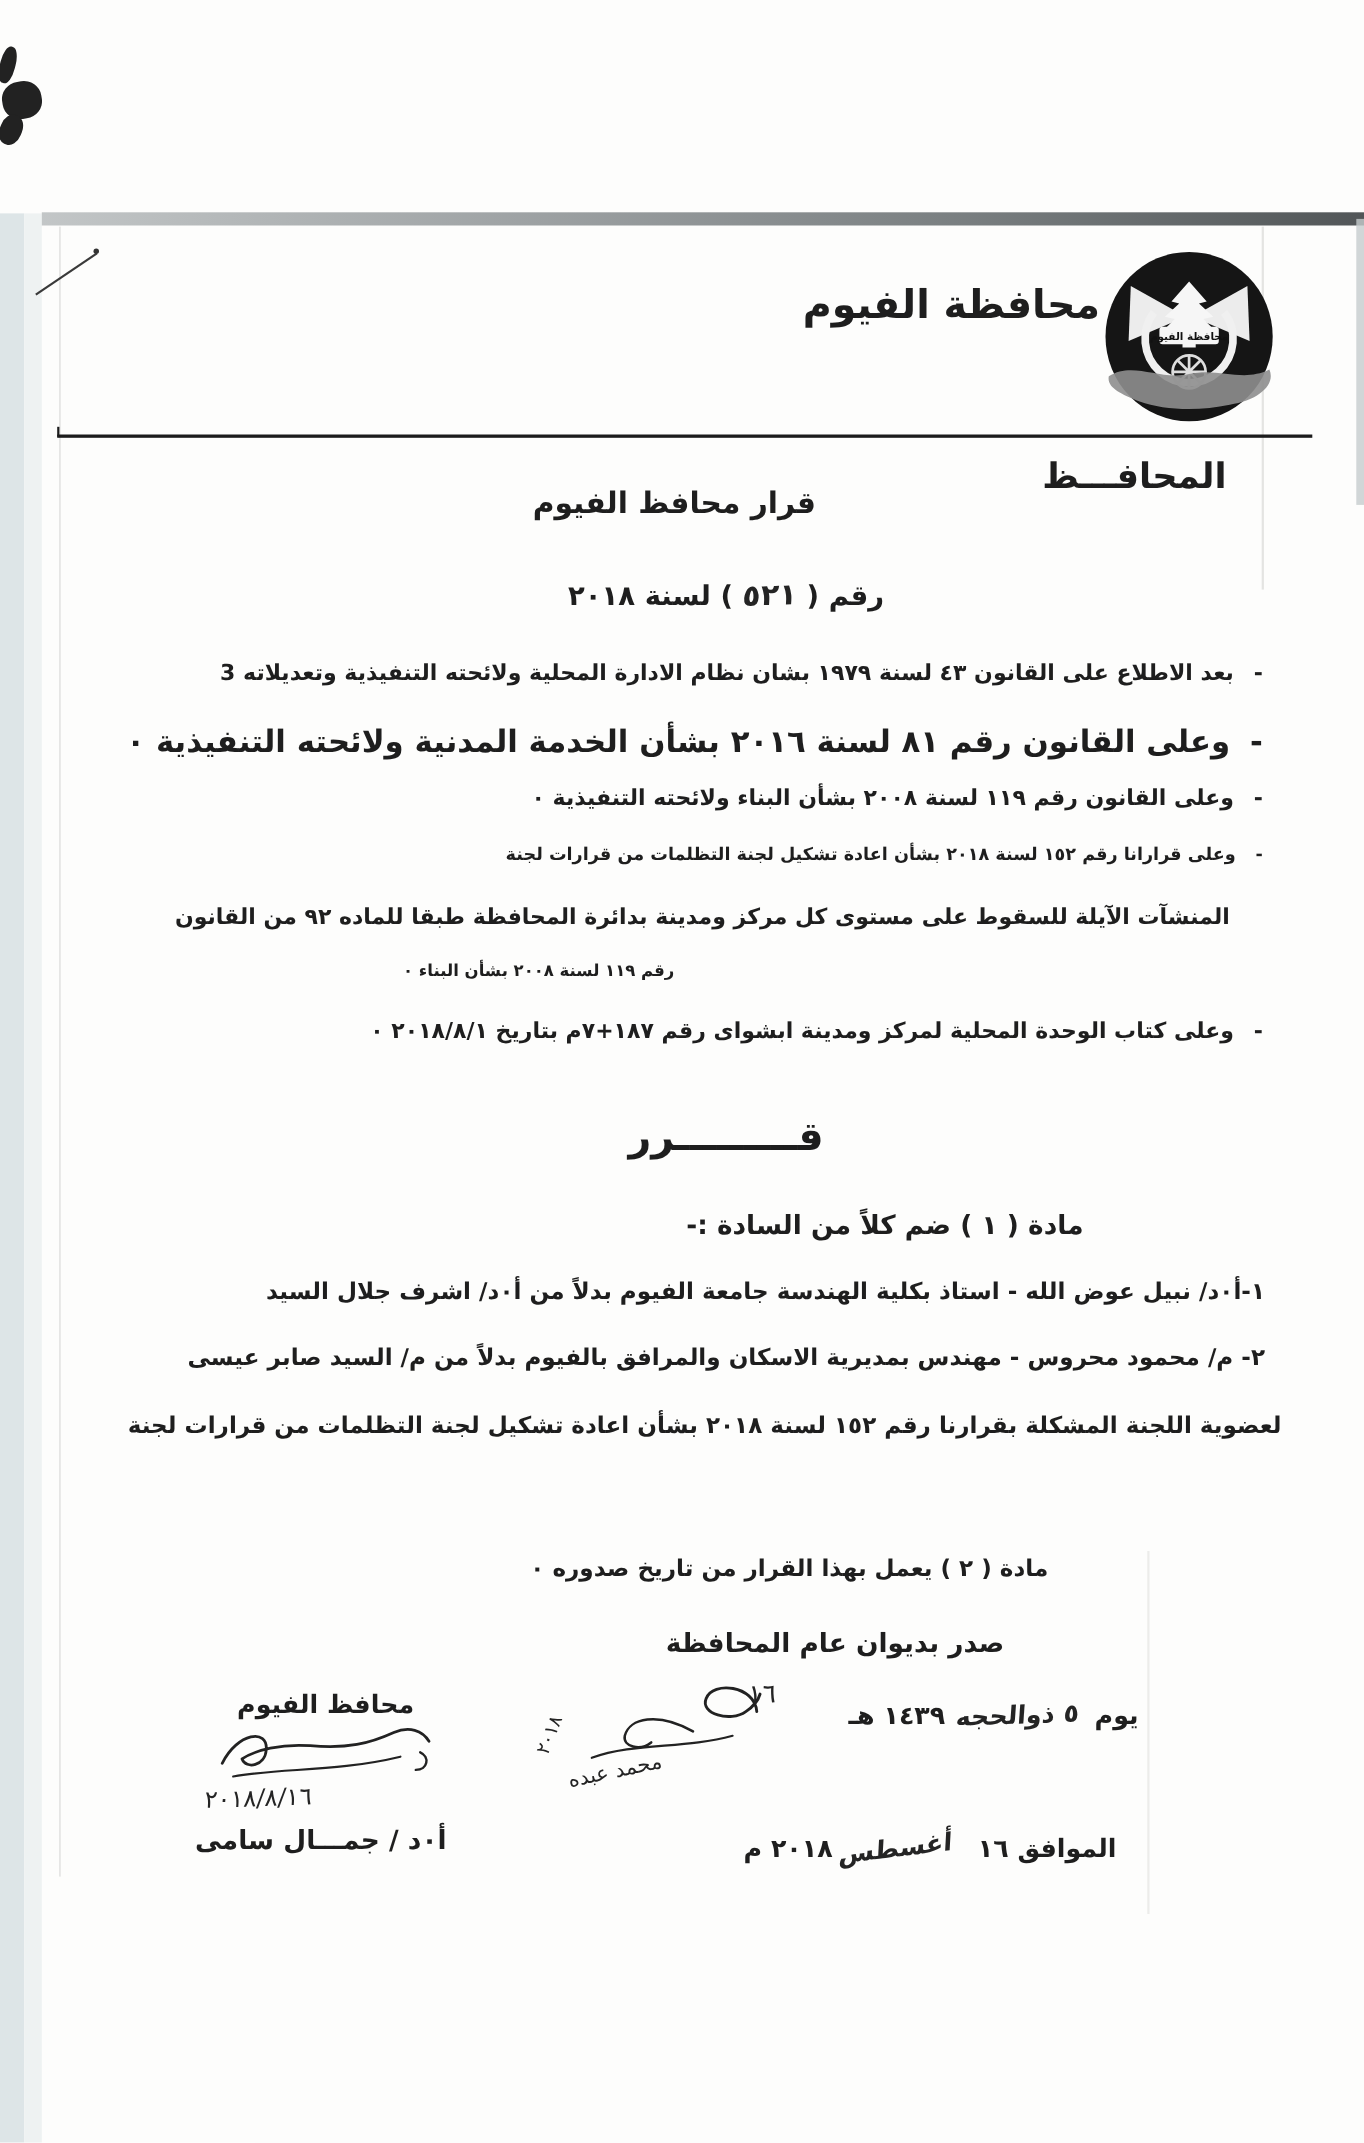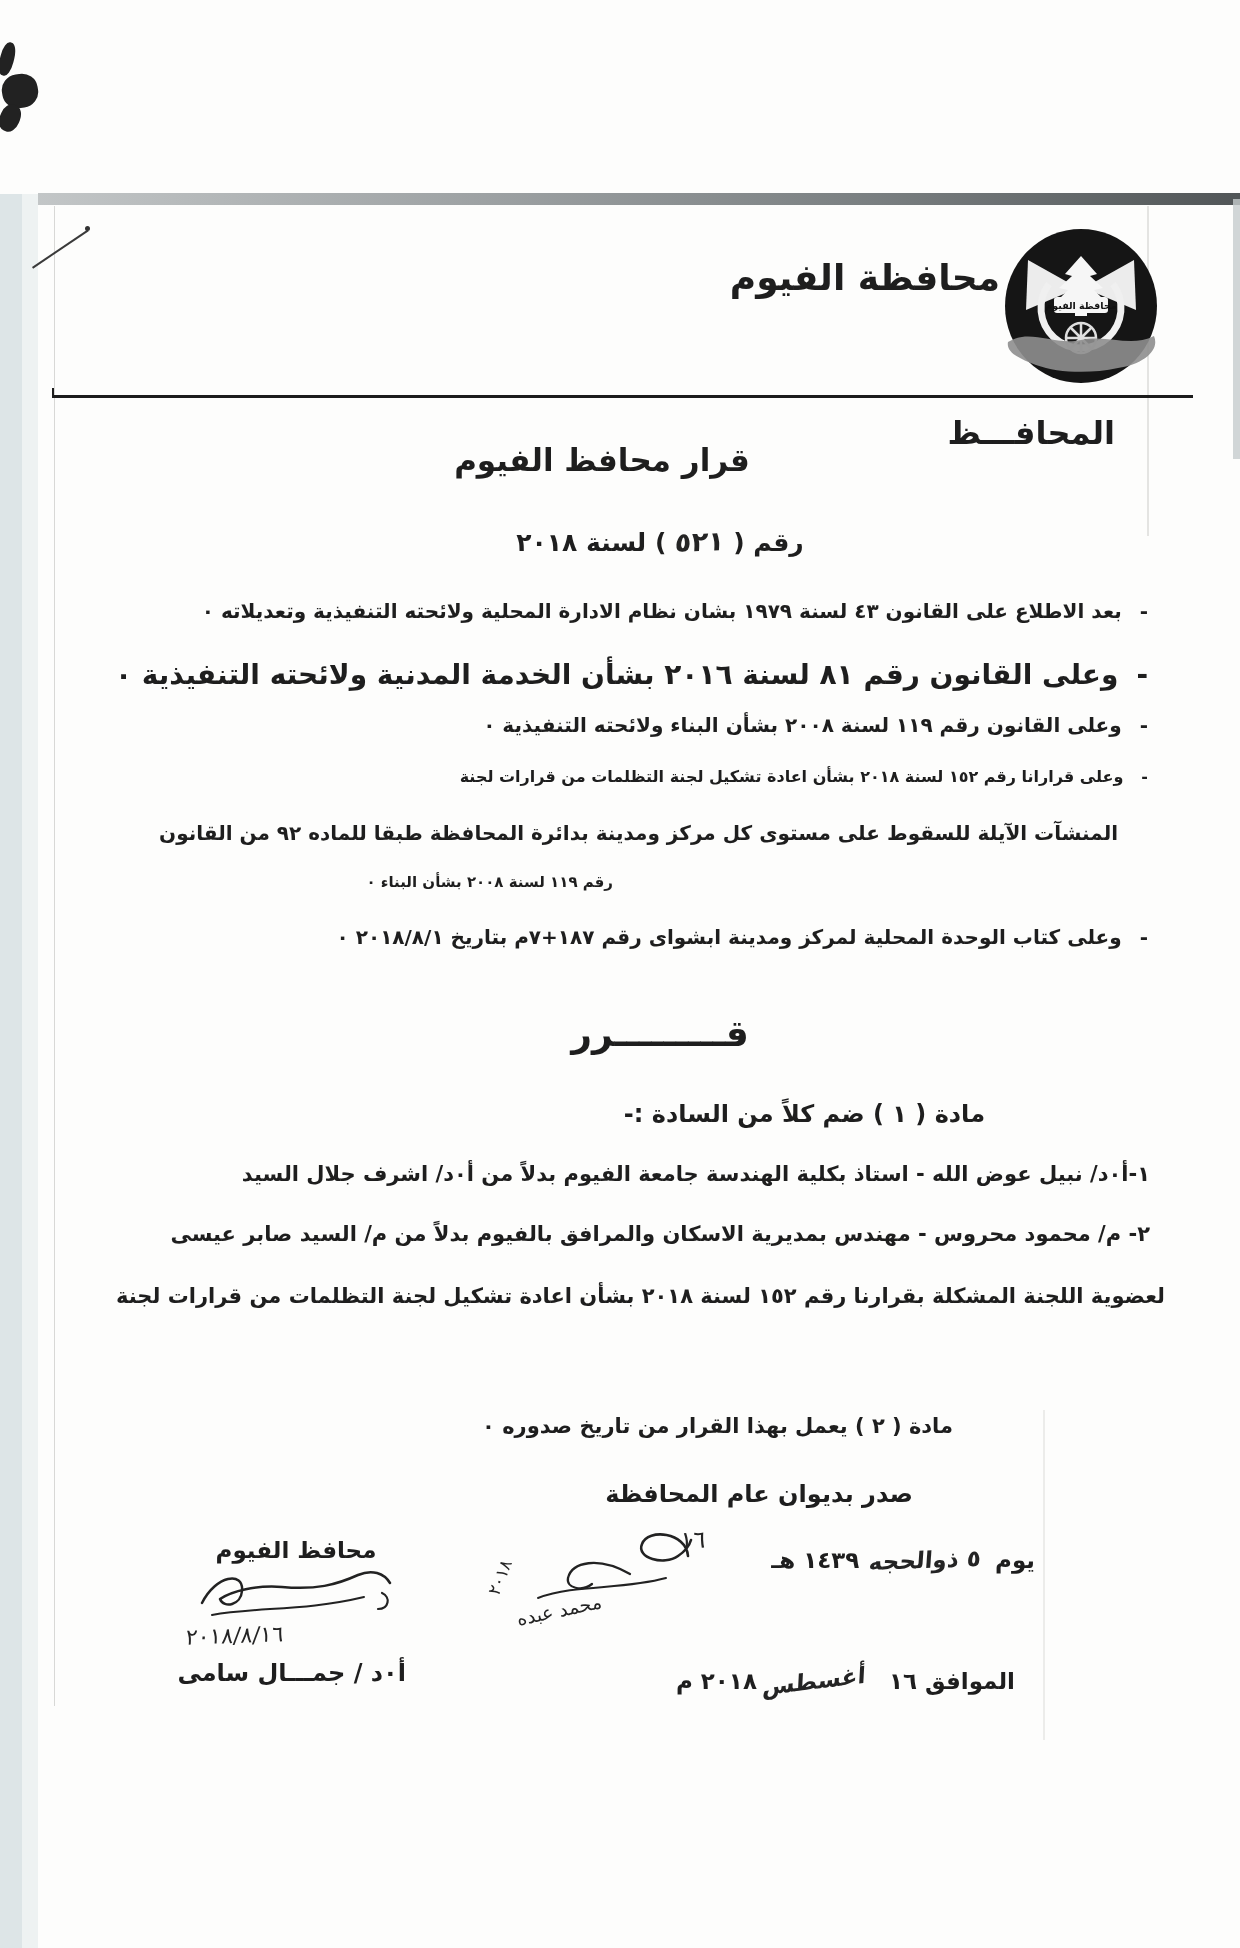--- a/index.html
+++ b/index.html
@@ -59,27 +59,27 @@
     <circle cx="79" cy="112" r="15" fill="none" stroke="#dedede" stroke-width="2.5"></circle>
     <path d="M79,97 L79,127 M64,112 L94,112 M68,101 L90,123 M90,101 L68,123" stroke="#dedede" stroke-width="2.5" fill="none"></path>
     <path d="M6,116 C28,102 52,120 79,114 C106,108 128,122 152,110 C158,124 142,138 116,142 C88,148 56,147 34,139 C16,132 4,126 6,116 Z" fill="#8e8e8e" opacity="0.9"></path>
   </svg>
 
   <div class="t bold" style="right:240px;top:254px;font-size:36px">محافظة الفيوم</div>
   <div class="rule"></div>
   <div class="rule-tick"></div>
   <div class="t bold" style="right:125px;top:412px;font-size:32px">المحافـــظ</div>
 
-  <div class="t bold center" style="left:412px;width:380px;top:440px;font-size:31px">قرار محافظ الفيوم</div>
+  <div class="t bold center" style="left:423px;width:380px;top:440px;font-size:27px">قرار محافظ الفيوم</div>
   <div class="t bold center" style="left:480px;width:360px;top:524px;font-size:25px">
     <span>رقم ( </span><span class="hand" style="font-size:1.08em">٥٢١</span><span> ) لسنة ٢٠١٨</span>
   </div>
 
   <div class="t bold" style="right:92px;top:598px;font-size:20px">
-    <span class="dash">-</span><span>بعد الاطلاع على القانون ٤٣ لسنة ١٩٧٩ بشان نظام الادارة المحلية ولائحته التنفيذية وتعديلاته ٠</span>
+    <span class="dash">-</span><span>بعد الاطلاع على القانون ٤٣ لسنة ١٩٧٩ بشان نظام الادارة المحلية ولائحته التنفيذية وتعديلاته 3</span>
   </div>
   <div class="t bold" style="right:92px;top:656px;font-size:28px">
     <span class="dash">-</span><span>وعلى القانون رقم ٨١ لسنة ٢٠١٦ بشأن الخدمة المدنية ولائحته التنفيذية ٠</span>
   </div>
   <div class="t bold" style="right:92px;top:712px;font-size:20px">
     <span class="dash">-</span><span>وعلى القانون رقم ١١٩ لسنة ٢٠٠٨ بشأن البناء ولائحته التنفيذية ٠</span>
   </div>
   <div class="t bold" style="right:92px;top:766px;font-size:16px">
     <span class="dash">-</span><span>وعلى قرارانا رقم ١٥٢ لسنة ٢٠١٨ بشأن اعادة تشكيل لجنة التظلمات من قرارات لجنة</span>
   </div>

